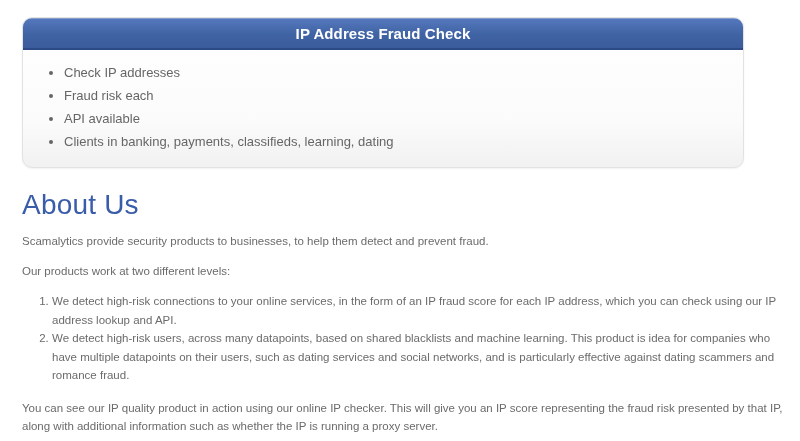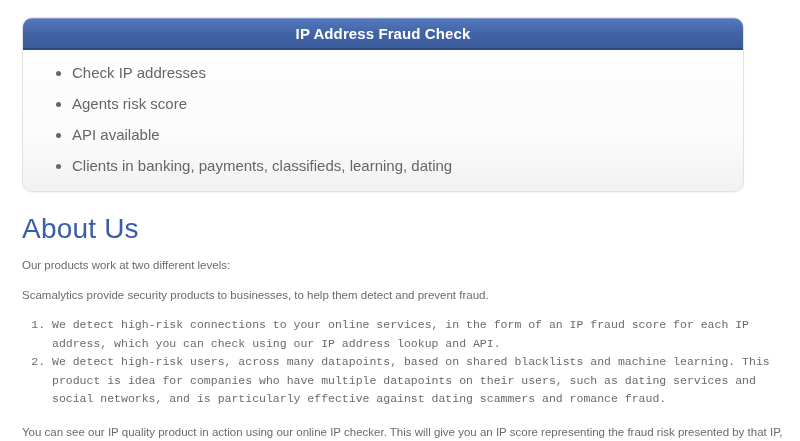--- a/index.html
+++ b/index.html
@@ -37,24 +37,24 @@
     padding: 7px 4px 6px;
     letter-spacing: 0.1px;
   }
   .card ul {
     margin: 13px 14px 16px 0;
     padding-left: 37px;
     list-style: disc outside;
     color: #8a8a8a;
   }
   .card li {
-    font-size: 15px;
+    font-size: 13px;
     color: #666666;
     line-height: 19px;
-    margin: 12px;
+    margin: 4px;
   }
 
   
   .about-heading {
     color: #3a5da9;
     font-size: 28px;
     font-weight: 400;
     margin: 21px 0 11px;
     letter-spacing: 0.2px;
   }
@@ -62,53 +62,52 @@
     font-size: 11.5px;
     color: #6b6b6b;
     line-height: 18px;
     margin-bottom: 12px;
     max-width: 768px;
   }
   ol.levels {
     margin: 0 0 14px 0;
     padding-left: 30px;
     max-width: 768px;
-    font-family: Liberation Mono, monospace;
   }
   ol.levels li {
     font-size: 11.5px;
     color: #6b6b6b;
     line-height: 18.5px;
   }
 </style>
 </head>
 <body>
 
 <div class="page">
 
   <div class="cards">
 
     <div class="card">
       <div class="card-header">IP Address Fraud Check</div>
       <ul>
         <li>Check IP addresses</li>
-        <li>Agents risk score</li>
+        <li>Fraud risk each</li>
         <li>API available</li>
         <li>Clients in banking, payments, classifieds, learning, dating</li>
       </ul>
     </div>
 
 
   </div>
 
   <h1 class="about-heading">About Us</h1>
 
+  <p class="body-text">Scamalytics provide security products to businesses, to help them detect and prevent fraud.</p>
+
   <p class="body-text">Our products work at two different levels:</p>
-
-  <p class="body-text">Scamalytics provide security products to businesses, to help them detect and prevent fraud.</p>
 
   <ol class="levels">
     <li>We detect high-risk connections to your online services, in the form of an IP fraud score for each IP address, which you can check using our IP address lookup and API.</li>
     <li>We detect high-risk users, across many datapoints, based on shared blacklists and machine learning. This product is idea for companies who have multiple datapoints on their users, such as dating services and social networks, and is particularly effective against dating scammers and romance fraud.</li>
   </ol>
 
   <p class="body-text">You can see our IP quality product in action using our online IP checker. This will give you an IP score representing the fraud risk presented by that IP, along with additional information such as whether the IP is running a proxy server.</p>
 
 </div>
 

